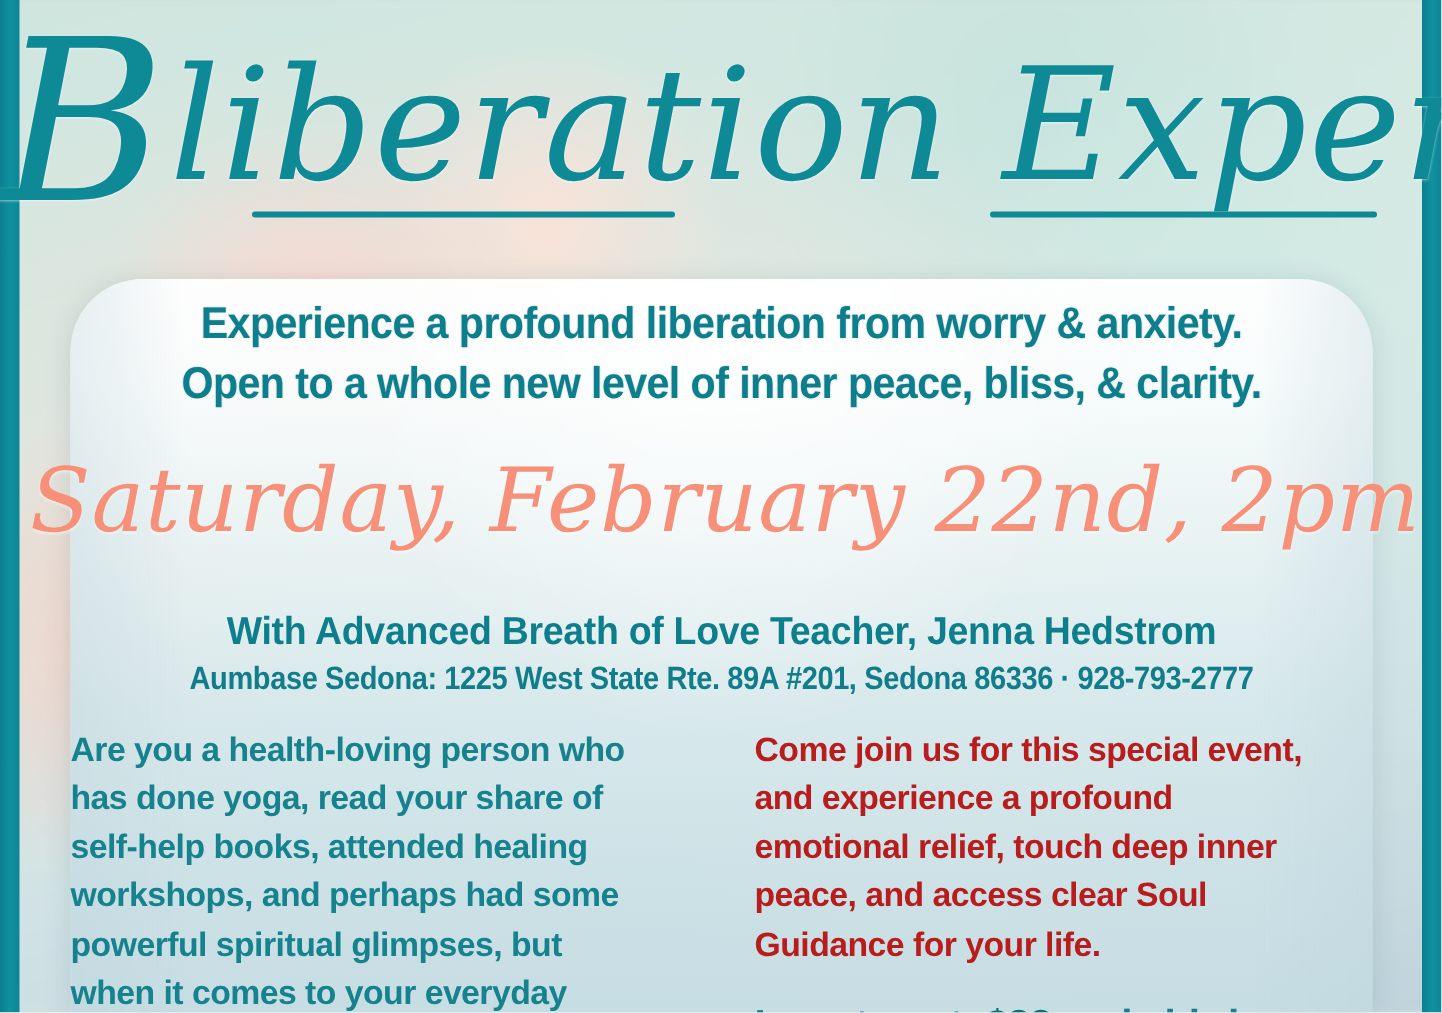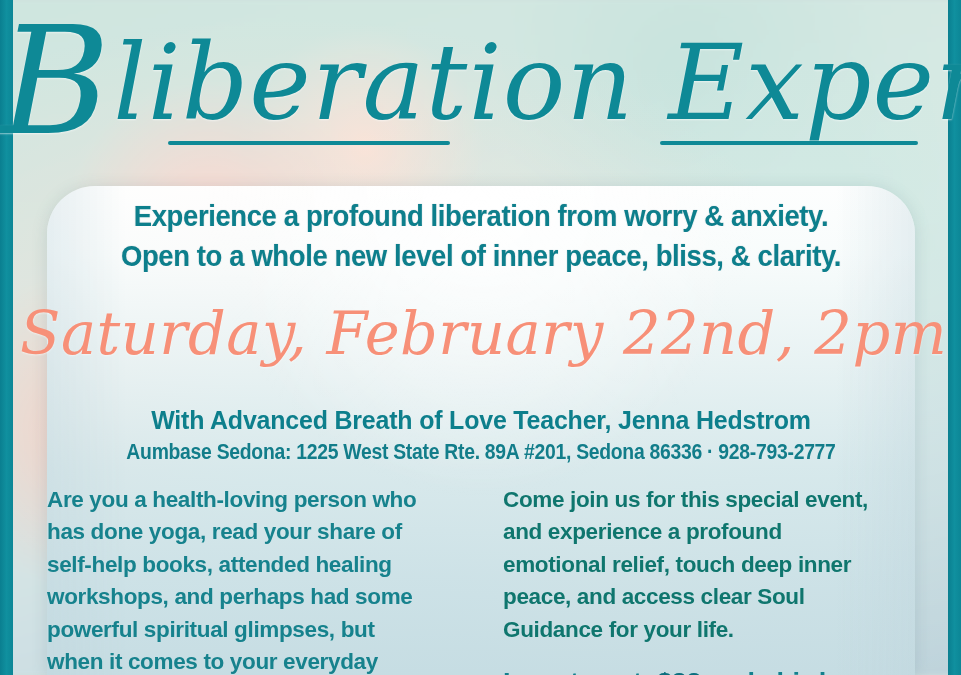--- a/index.html
+++ b/index.html
@@ -206,21 +206,21 @@
   }
   .body-text {
     font-family: "Liberation Sans", sans-serif;
     font-weight: bold;
     font-size: 22.5px;
     line-height: 32.4px;
     letter-spacing: -0.35px;
     color: #16828d;
     margin: 0;
   }
-  .col-right .body-text { color: #0f766e; }
+  .col-right .body-text { color: #b91c1c; }
   .investment {
     margin: 20px 0 0 0;
     font-family: "Liberation Sans", sans-serif;
     font-weight: bold;
     font-size: 27px;
     line-height: 34px;
     letter-spacing: -0.4px;
     color: #14808d;
     white-space: nowrap;
   }

